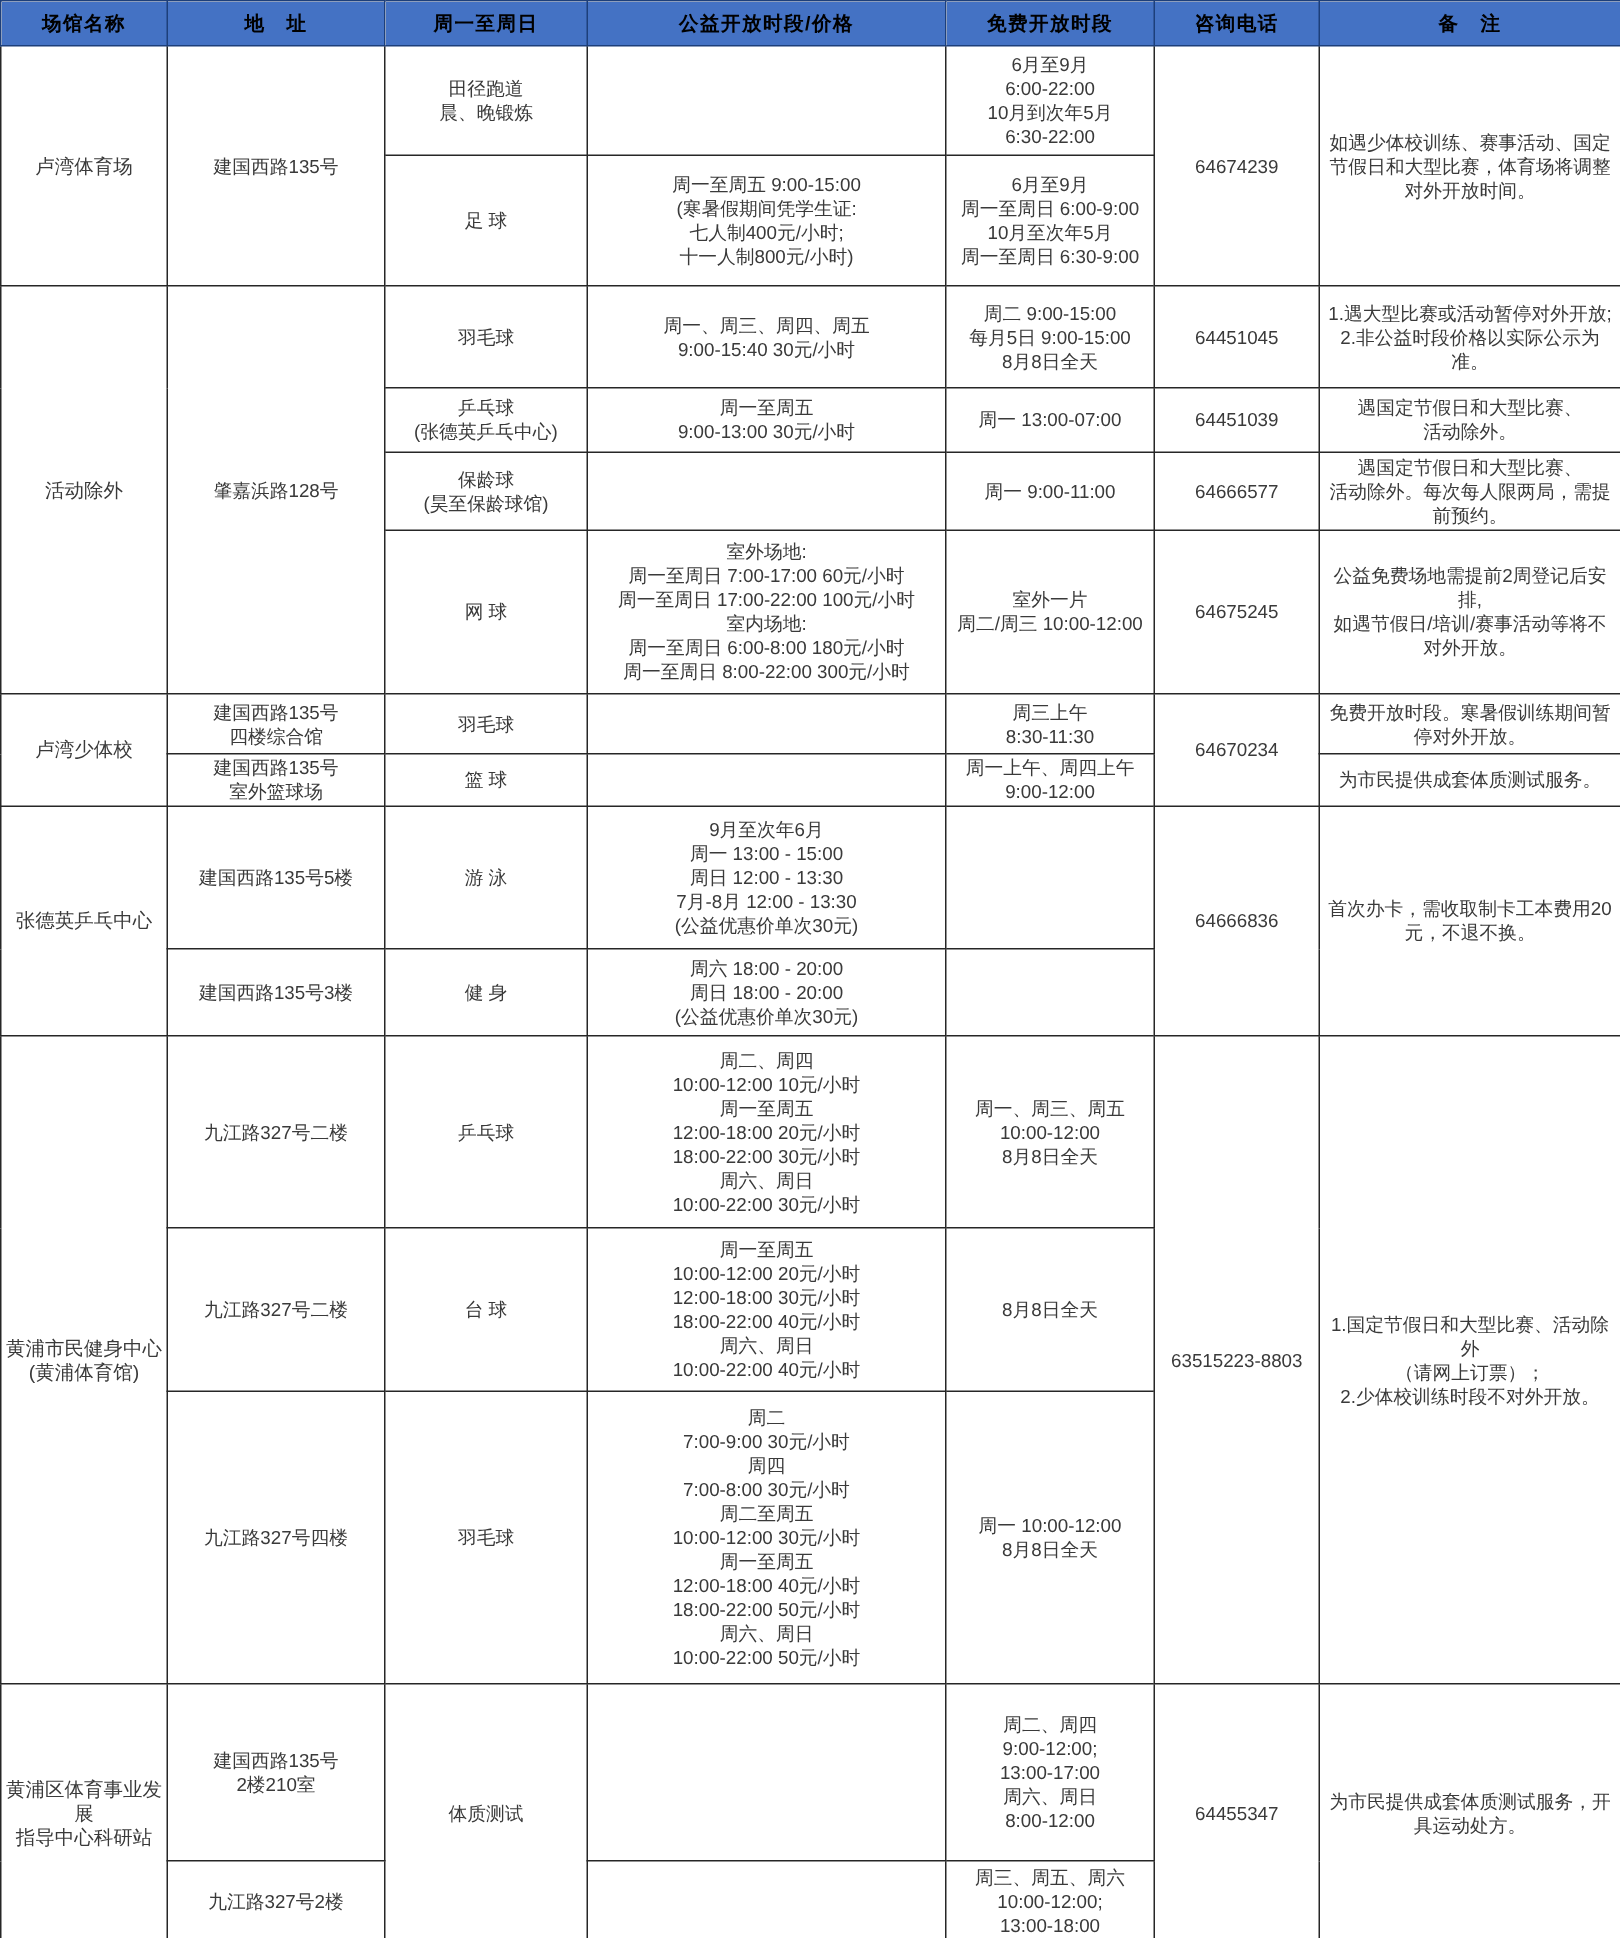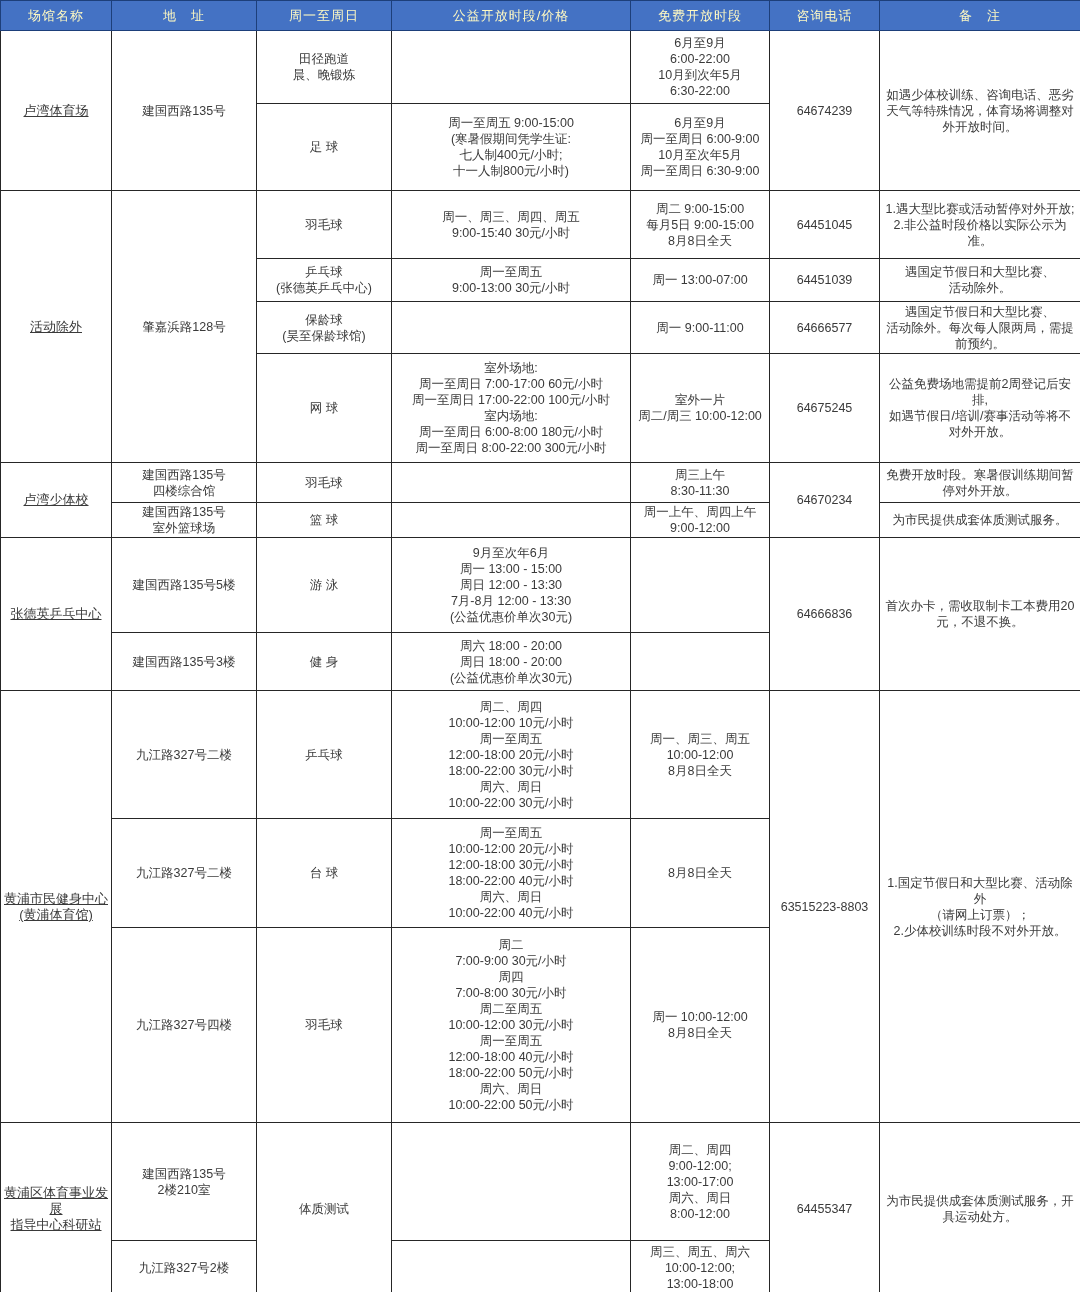--- a/index.html
+++ b/index.html
@@ -18,28 +18,28 @@
     vertical-align:middle;
     white-space:pre-line;
     padding:1px 3px;
     font-size:12.5px;
     line-height:16px;
     overflow:hidden;
     word-break:break-all;
   }
   th{
     background:#4472C4;
-    color:#fef9c3;
-    font-weight:normal;
+    color:#000000;
+    font-weight:bold;
     font-size:13px;
     border-color:#1d3f7a;
     letter-spacing:1px;
     margin-left:44px;
   }
-  .vname{font-size:13px;text-decoration:underline;}
+  .vname{font-size:13px;}
 </style>
 </head>
 <body>
 
 <table>
   <colgroup>
     <col style="width:111px">
       <col style="width:145px">
       <col style="width:135px">
     <col style="width:239px">
@@ -63,21 +63,21 @@
     <td rowspan="2" class="vname">卢湾体育场</td>
     <td rowspan="2">建国西路135号</td>
     <td>田径跑道
 晨、晚锻炼</td>
     <td></td>
     <td>6月至9月
 6:00-22:00
 10月到次年5月
 6:30-22:00</td>
     <td rowspan="2">64674239</td>
-    <td rowspan="2">如遇少体校训练、咨询电话、恶劣天气等特殊情况，体育场将调整对外开放时间。</td>
+    <td rowspan="2">如遇少体校训练、赛事活动、国定节假日和大型比赛，体育场将调整对外开放时间。</td>
   </tr>
   <tr style="height:87px">
     <td>足 球</td>
     <td>周一至周五 9:00-15:00
 (寒暑假期间凭学生证:
 七人制400元/小时;
 十一人制800元/小时)</td>
     <td>6月至9月
 周一至周日 6:00-9:00
 10月至次年5月

